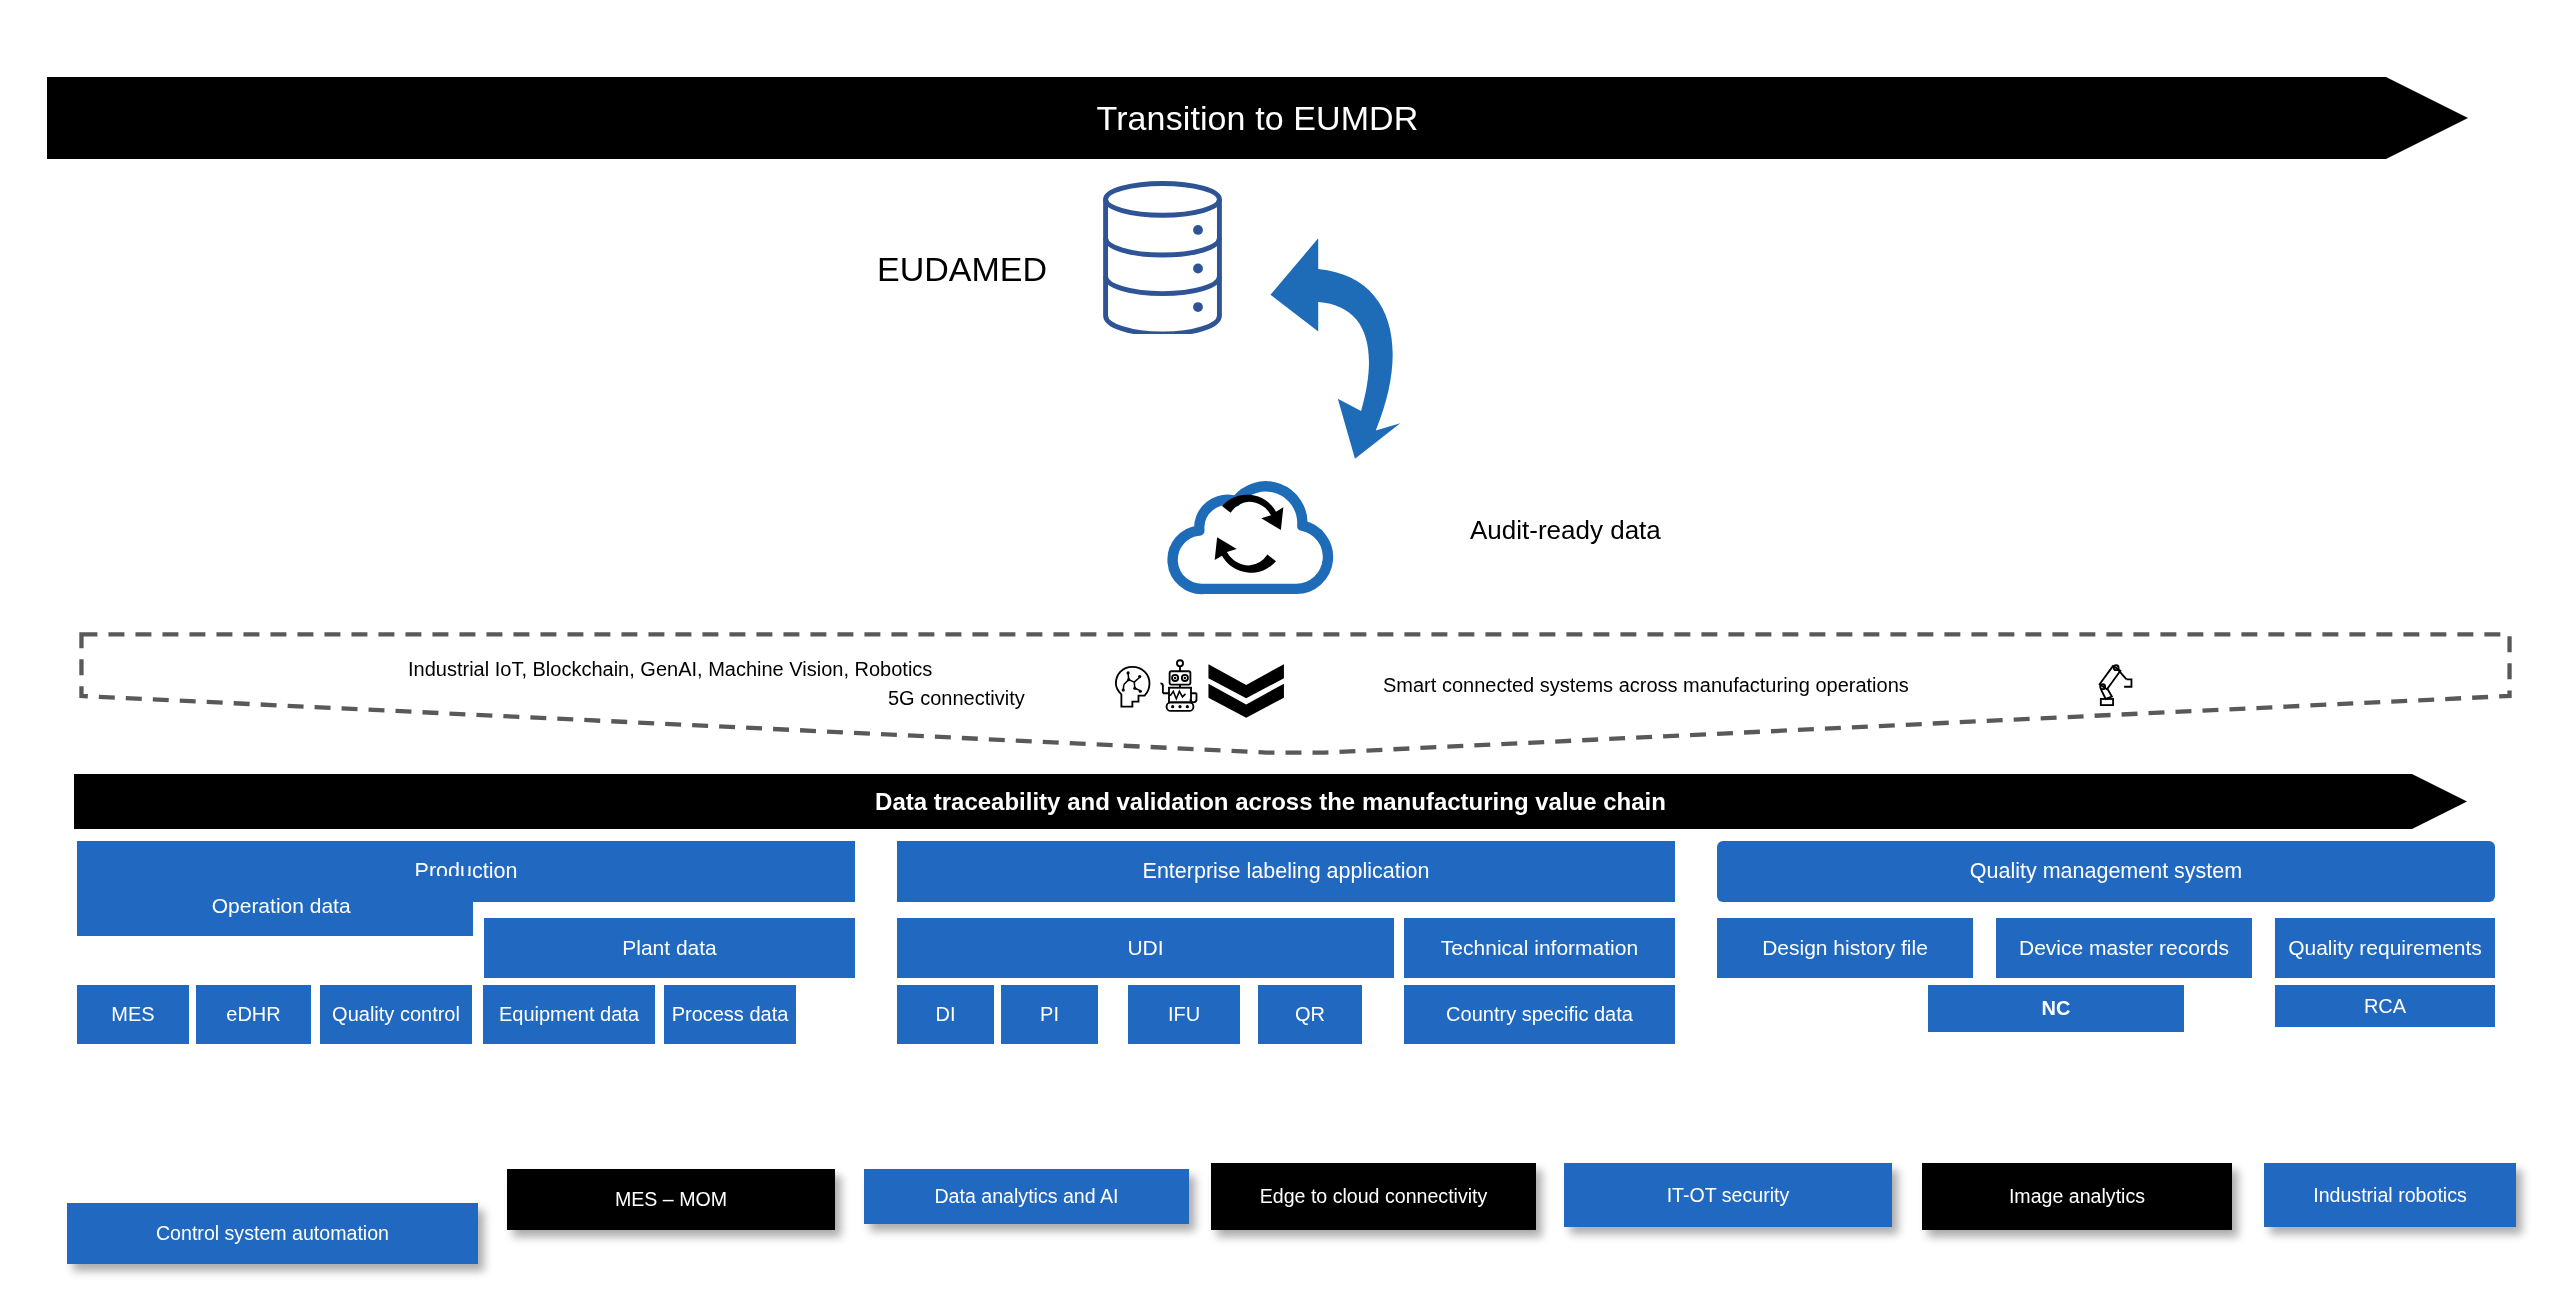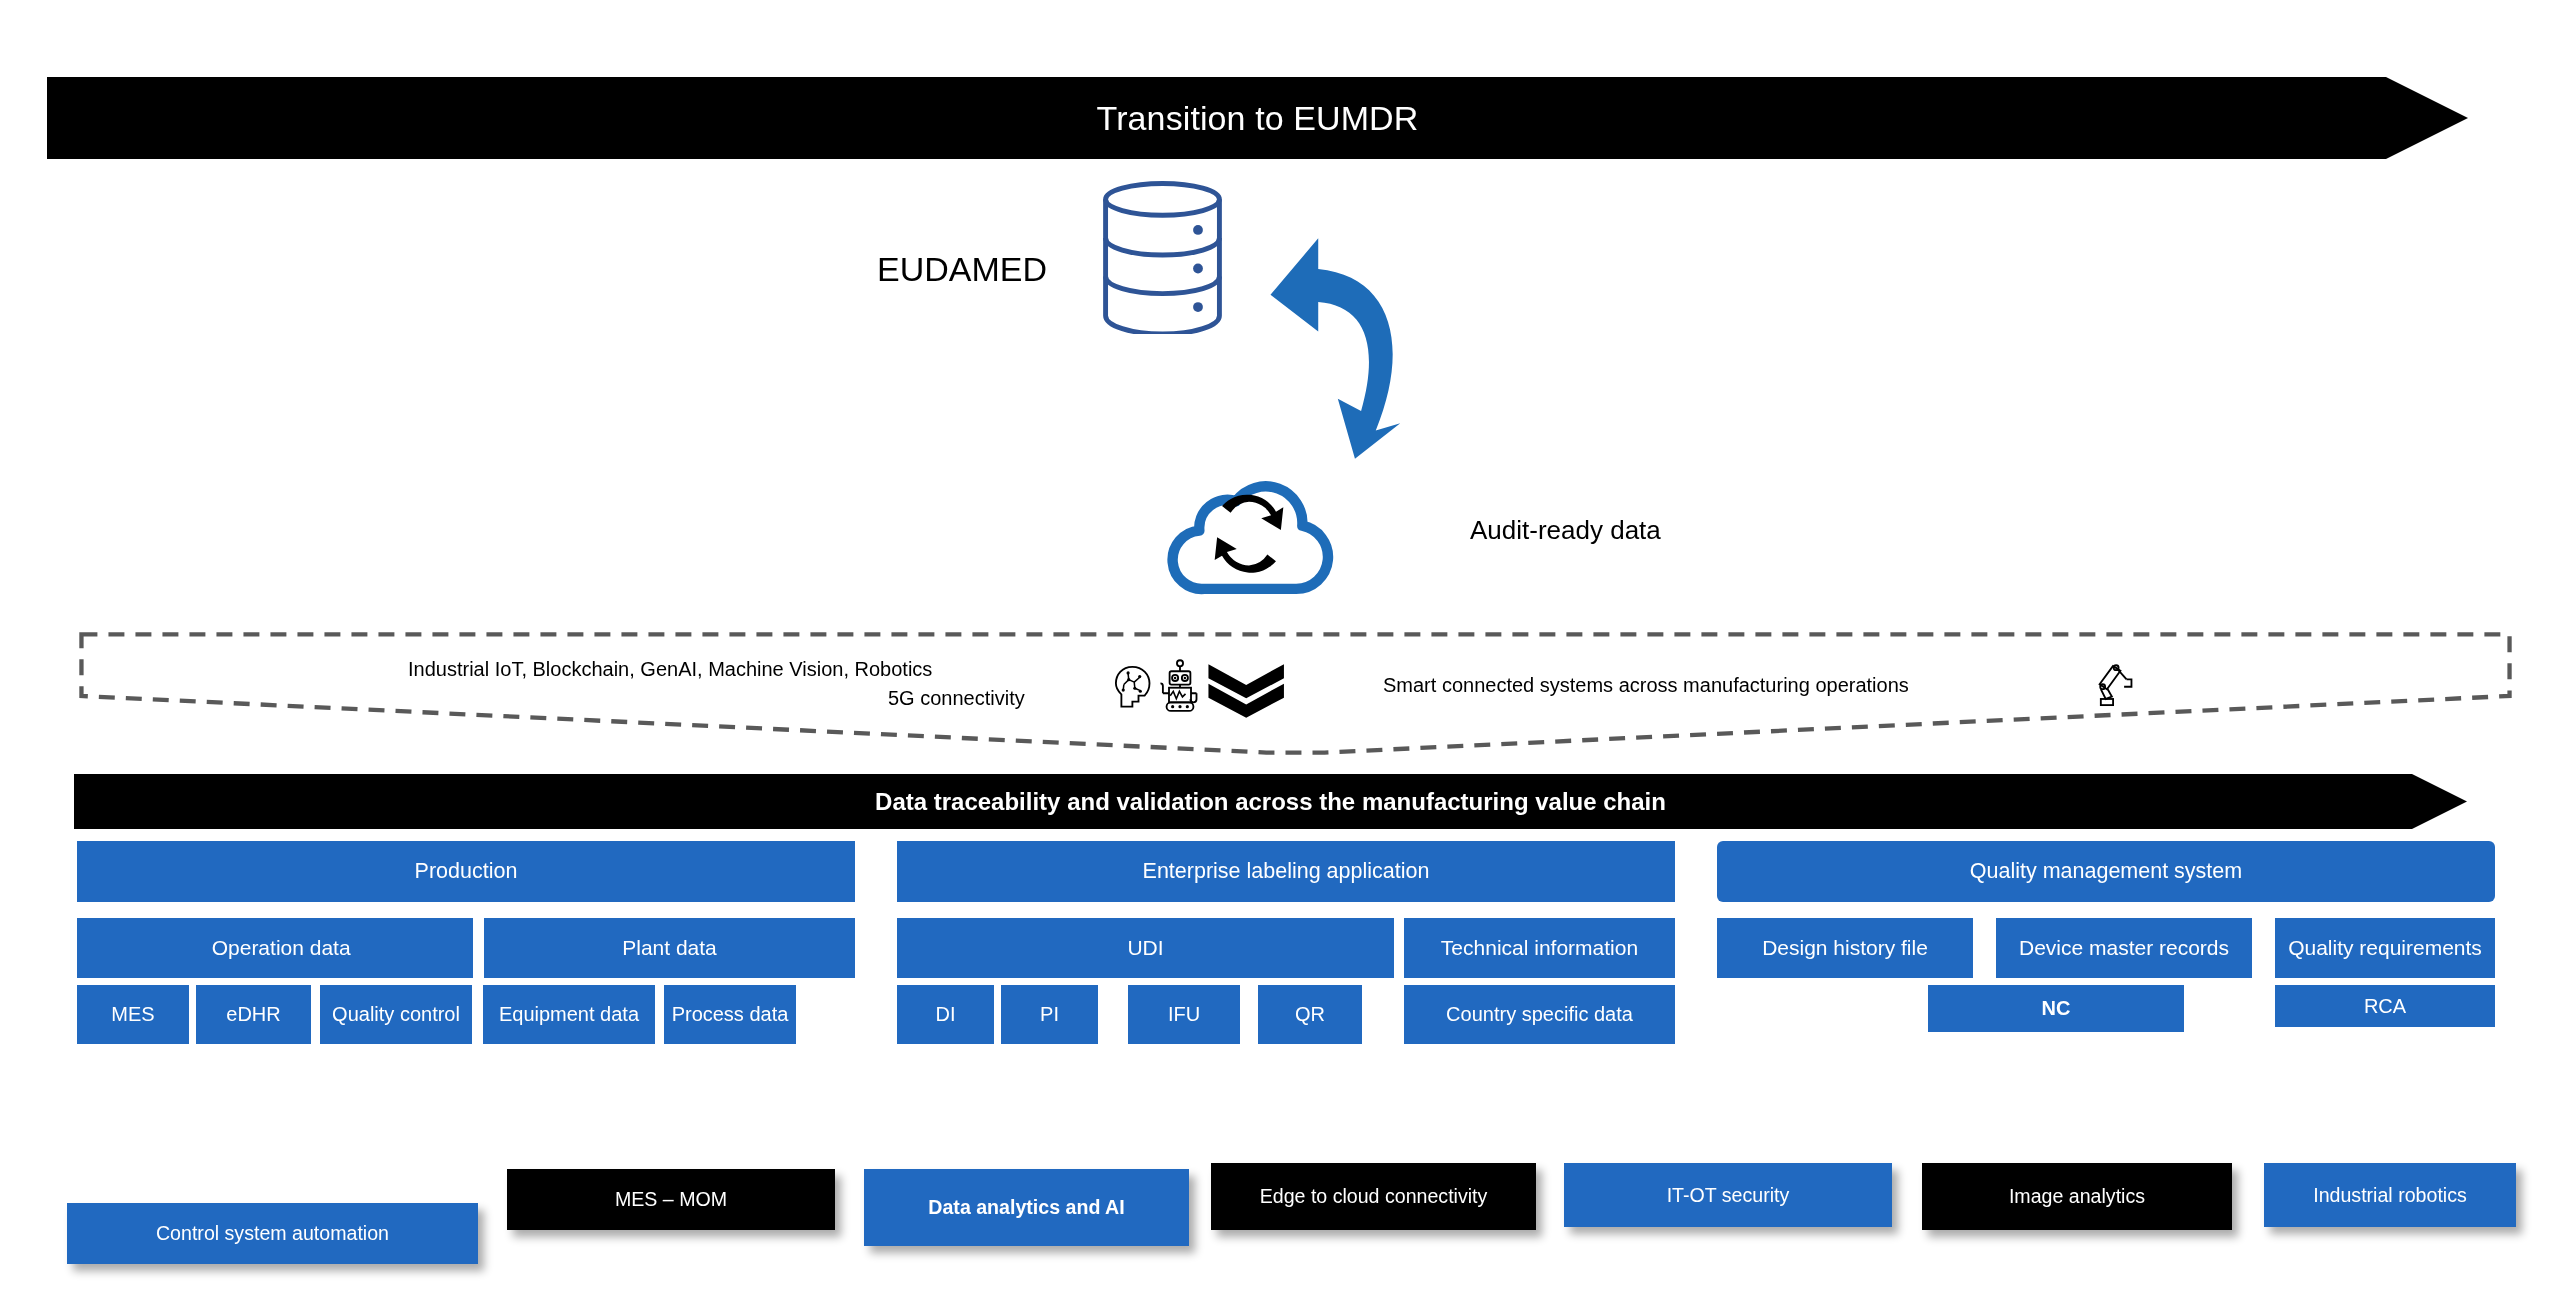--- a/index.html
+++ b/index.html
@@ -179,21 +179,21 @@
   </svg>
 
   <div class="banner" id="traceability-banner">
     <span class="banner-text">Data traceability and validation across the manufacturing value chain</span>
   </div>
 
   <div class="box hdr" style="left:77px; top:841px; width:778px; height:61px;">
     <span>Production</span>
   </div>
 
-  <div class="box mid" style="left:77px; top:918px; width:396px; height:60px;padding-left:16px;">
+  <div class="box mid" style="left:77px; top:876px; width:396px; height:60px;padding-left:16px;">
     <span>Operation data</span>
   </div>
   <div class="box mid" style="left:484px; top:918px; width:371px; height:60px;">
     <span>Plant data</span>
   </div>
 
   <div class="box leaf" style="left:77px; top:985px; width:112px; height:59px;">
     <span>MES</span>
   </div>
   <div class="box leaf" style="left:196px; top:985px; width:115px; height:59px;">
@@ -256,21 +256,21 @@
   <div class="box leaf" style="left:2275px; top:985px; width:220px; height:42px;">
     <span>RCA</span>
   </div>
 
   <div class="box bot shadow" style="left:67px; top:1169px; width:411px; height:61px;margin-top:34px;">
     <span>Control system automation</span>
   </div>
   <div class="box bot black shadow" style="left:507px; top:1169px; width:328px; height:61px;">
     <span>MES – MOM</span>
   </div>
-  <div class="box bot shadow" style="left:864px; top:1169px; width:325px; height:77px;font-weight:bold;">
+  <div class="box bot shadow" style="left:864px; top:1169px; width:325px; height:55px;">
     <span>Data analytics and AI</span>
   </div>
   <div class="box bot black shadow" style="left:1211px; top:1163px; width:325px; height:67px;">
     <span>Edge to cloud connectivity</span>
   </div>
   <div class="box bot shadow" style="left:1564px; top:1163px; width:328px; height:64px;">
     <span>IT-OT security</span>
   </div>
   <div class="box bot black shadow" style="left:1922px; top:1163px; width:310px; height:67px;">
     <span>Image analytics</span>

